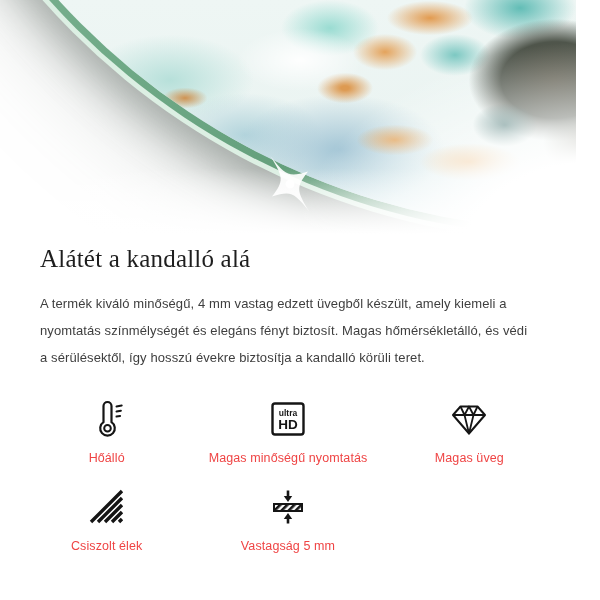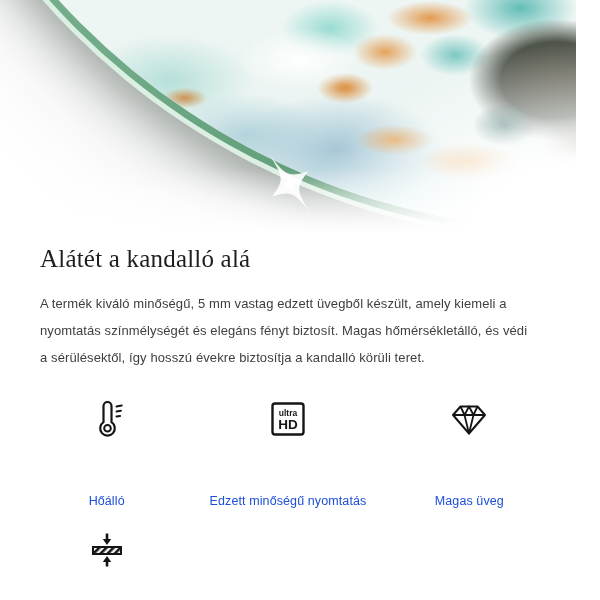--- a/index.html
+++ b/index.html
@@ -61,23 +61,23 @@
   .description {
     margin:15px 40px 0; font-size:13px; line-height:27px; color:#3e3e3e;
     max-width:524px; letter-spacing:.1px;
   }
 
   
   .features {
     display:grid; grid-template-columns:1fr 1fr 1fr; row-gap:21px;
     margin:27px 16px 0;
   }
-  .feature { display:flex; flex-direction:column; align-items:center;gap:43px; }
+  .feature { display:flex; flex-direction:column; align-items:center; }
   .feature .icon-box { height:42px; display:flex; align-items:center; justify-content:center; }
-  .feature .label { margin-top:11px; font-size:12.5px; color:#1d4ed8; letter-spacing:.1px; }
+  .feature .label { margin-top:11px; font-size:12.5px; color:#ef4444; letter-spacing:.1px; }
   svg.ic { display:block; }
 </style>
 </head>
 <body>
 
 <div class="page">
 
   <div class="hero">
     <div class="disc-ring-outer"></div>
     <div class="disc-ring-inner"></div>
@@ -90,21 +90,21 @@
         </g>
       </svg>
     </div>
     <div class="hero-fade"></div>
   </div>
 
   <h1 class="title">
     <span>Alátét a kandalló alá</span>
   </h1>
 
-  <p class="description">A termék kiváló minőségű, 5 mm vastag edzett üvegből készült, amely kiemeli a nyomtatás színmélységét és elegáns fényt biztosít. Magas hőmérsékletálló, és védi a sérülésektől, így hosszú évekre biztosítja a kandalló körüli teret.</p>
+  <p class="description">A termék kiváló minőségű, 4 mm vastag edzett üvegből készült, amely kiemeli a nyomtatás színmélységét és elegáns fényt biztosít. Magas hőmérsékletálló, és védi a sérülésektől, így hosszú évekre biztosítja a kandalló körüli teret.</p>
 
   <div class="features">
 
     <div class="feature">
       <div class="icon-box">
         <svg class="ic" width="40" height="40" viewBox="0 0 40 40">
           <path d="M16.5 7 a4 4 0 0 1 8 0 v16.2 a7.3 7.3 0 1 1 -8 0 Z" fill="none" stroke="#151515" stroke-width="2.2" stroke-linejoin="round"></path>
           <circle cx="20.5" cy="29.2" r="3.3" fill="none" stroke="#151515" stroke-width="2"></circle>
           <path d="M29.5 7.5 l5.2 -1 M29.5 12.5 l4.4 -0.8 M29.5 17.5 l3.6 -0.6" fill="none" stroke="#151515" stroke-width="2" stroke-linecap="round"></path>
         </svg>
@@ -113,34 +113,42 @@
     </div>
 
     <div class="feature">
       <div class="icon-box">
         <svg class="ic" width="40" height="40" viewBox="0 0 40 40">
           <rect x="4.5" y="4.5" width="31" height="31" rx="2.5" fill="none" stroke="#151515" stroke-width="2.4"></rect>
           <text x="20" y="16.5" font-size="8.5" font-weight="600" text-anchor="middle" fill="#151515" font-family="Liberation Sans, sans-serif">ultra</text>
           <text x="20" y="30" font-size="13.5" font-weight="700" text-anchor="middle" fill="#151515" font-family="Liberation Sans, sans-serif">HD</text>
         </svg>
       </div>
-      <div class="label">Edzett minőségű nyomtatás</div>
+      <div class="label">Magas minőségű nyomtatás</div>
     </div>
 
 
     <div class="feature">
       <div class="icon-box">
         <svg class="ic" width="40" height="40" viewBox="0 0 40 40">
           <path d="M11.5 7.5 H28.5 L36 16 L20 34.5 L4 16 Z" fill="none" stroke="#151515" stroke-width="2" stroke-linejoin="round"></path>
           <path d="M4 16 H36 M11.5 7.5 L15.5 16 L20 7.5 L24.5 16 L28.5 7.5 M15.5 16 L20 34.5 L24.5 16" fill="none" stroke="#151515" stroke-width="1.8" stroke-linejoin="round"></path>
         </svg>
       </div>
       <div class="label">Magas üveg</div>
     </div>
 
+    <div class="feature">
+      <div class="icon-box">
+        <svg class="ic" width="40" height="40" viewBox="0 0 40 40">
+          <path d="M4 35 L35 4 M11 35 L35 11 M18 35 L35 18 M25 35 L35 25 M32 35 L35 32" fill="none" stroke="#151515" stroke-width="3.4"></path>
+        </svg>
+      </div>
+      <div class="label">Csiszolt élek</div>
+    </div>
 
     <div class="feature">
       <div class="icon-box">
         <svg class="ic" width="40" height="40" viewBox="0 0 40 40">
           <defs>
             <pattern id="hatch" width="5" height="5" patternUnits="userSpaceOnUse" patternTransform="rotate(45)">
               <rect width="5" height="5" fill="#ffffff"></rect>
               <rect width="2.6" height="5" fill="#151515"></rect>
             </pattern>
           </defs>

